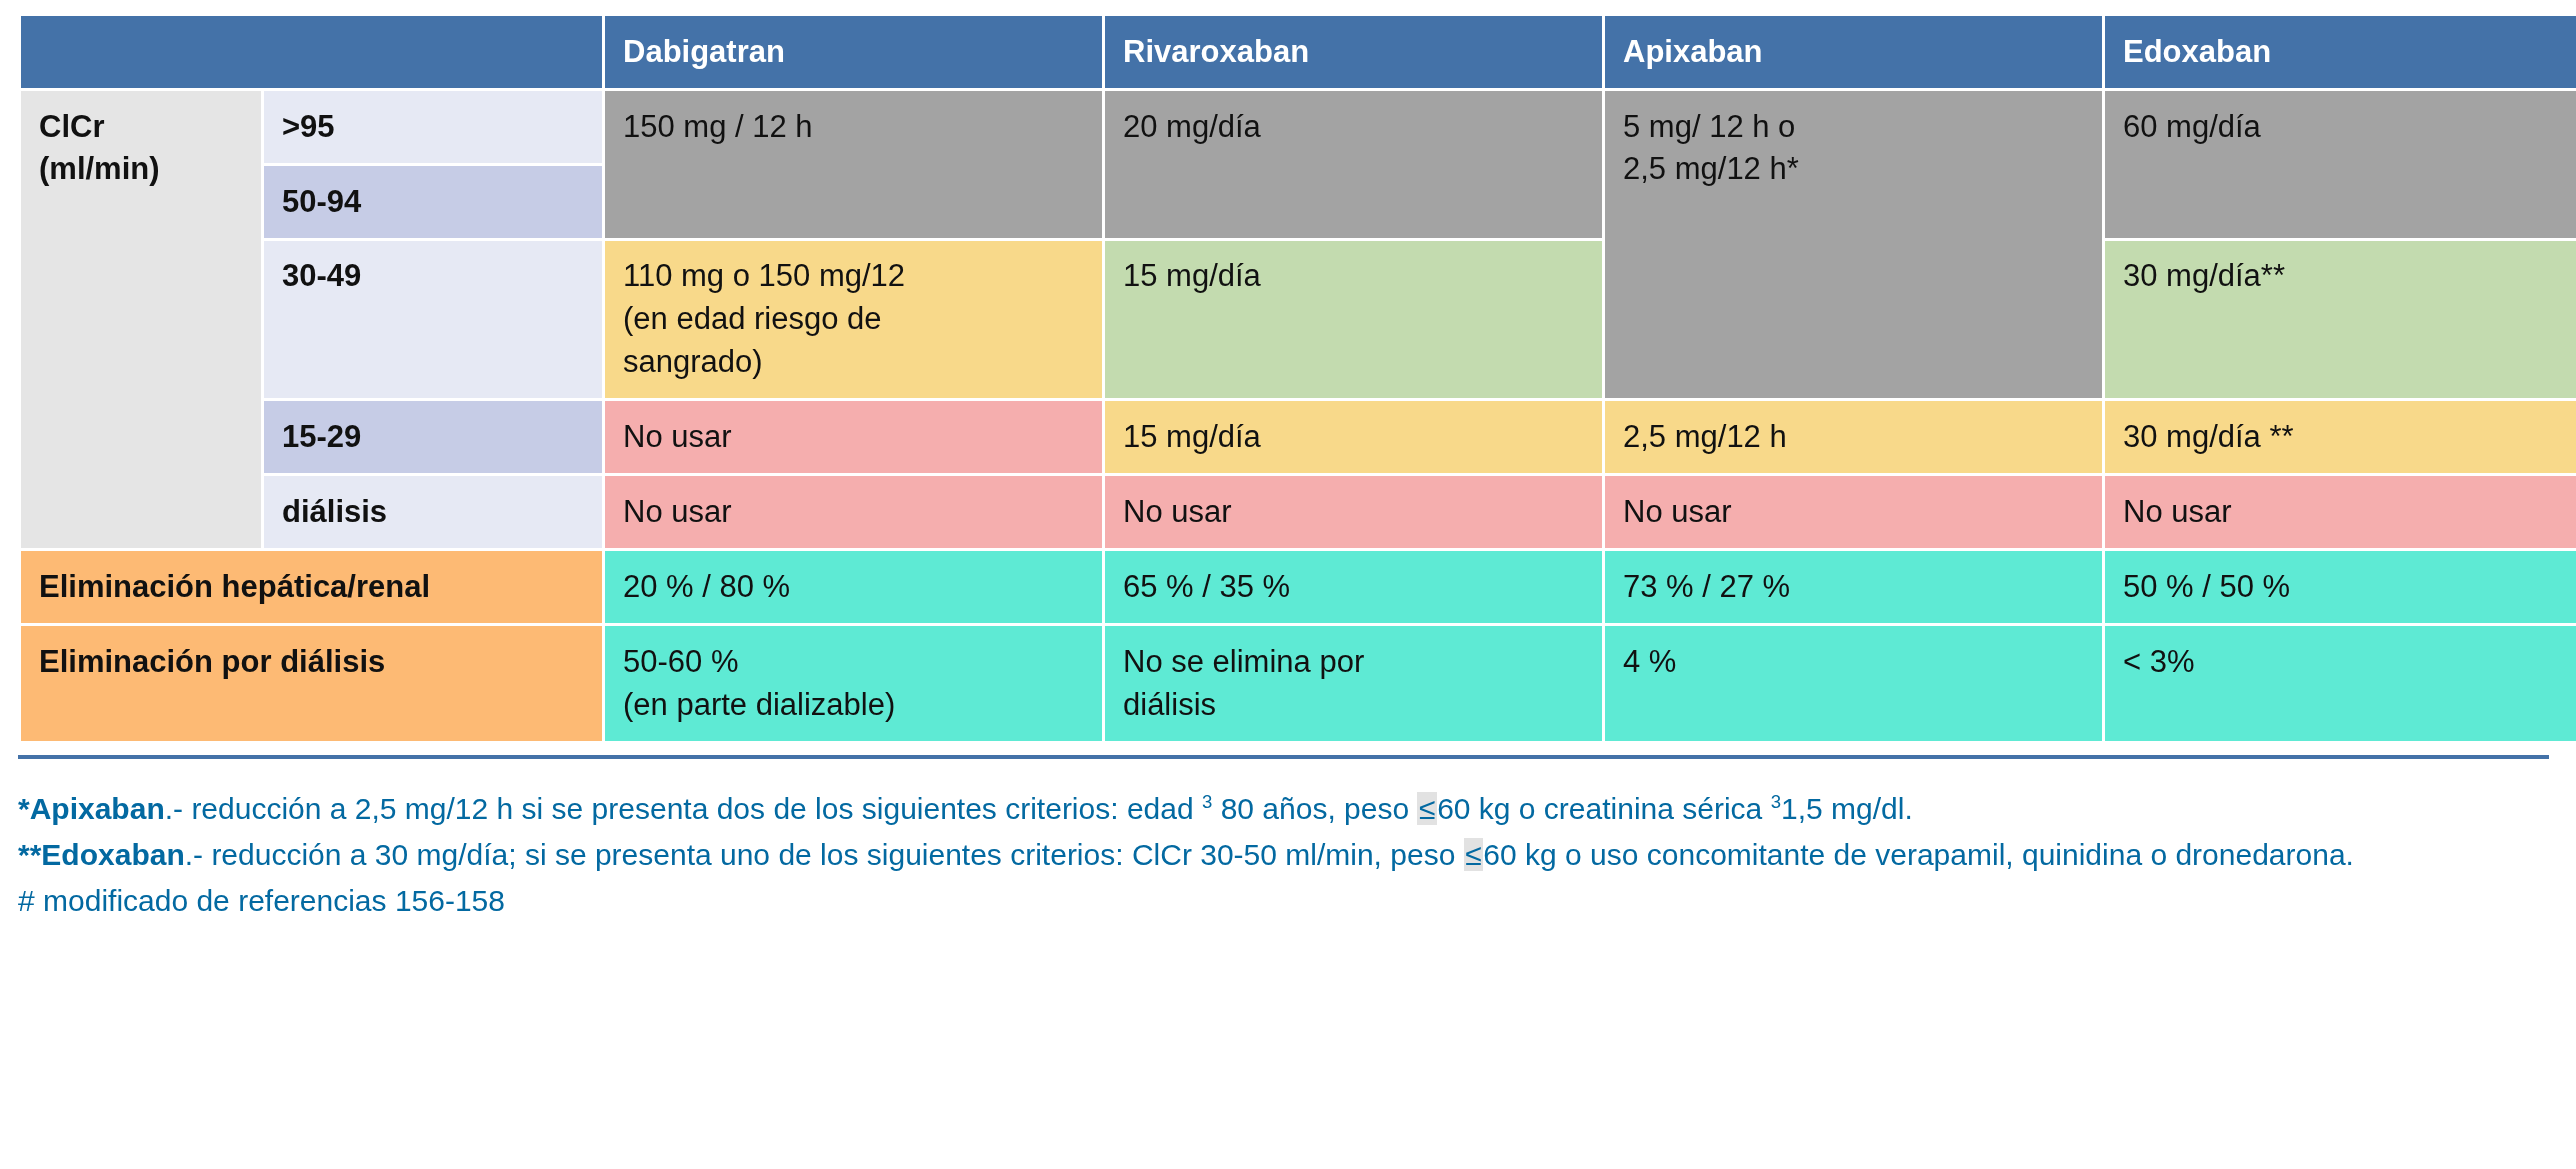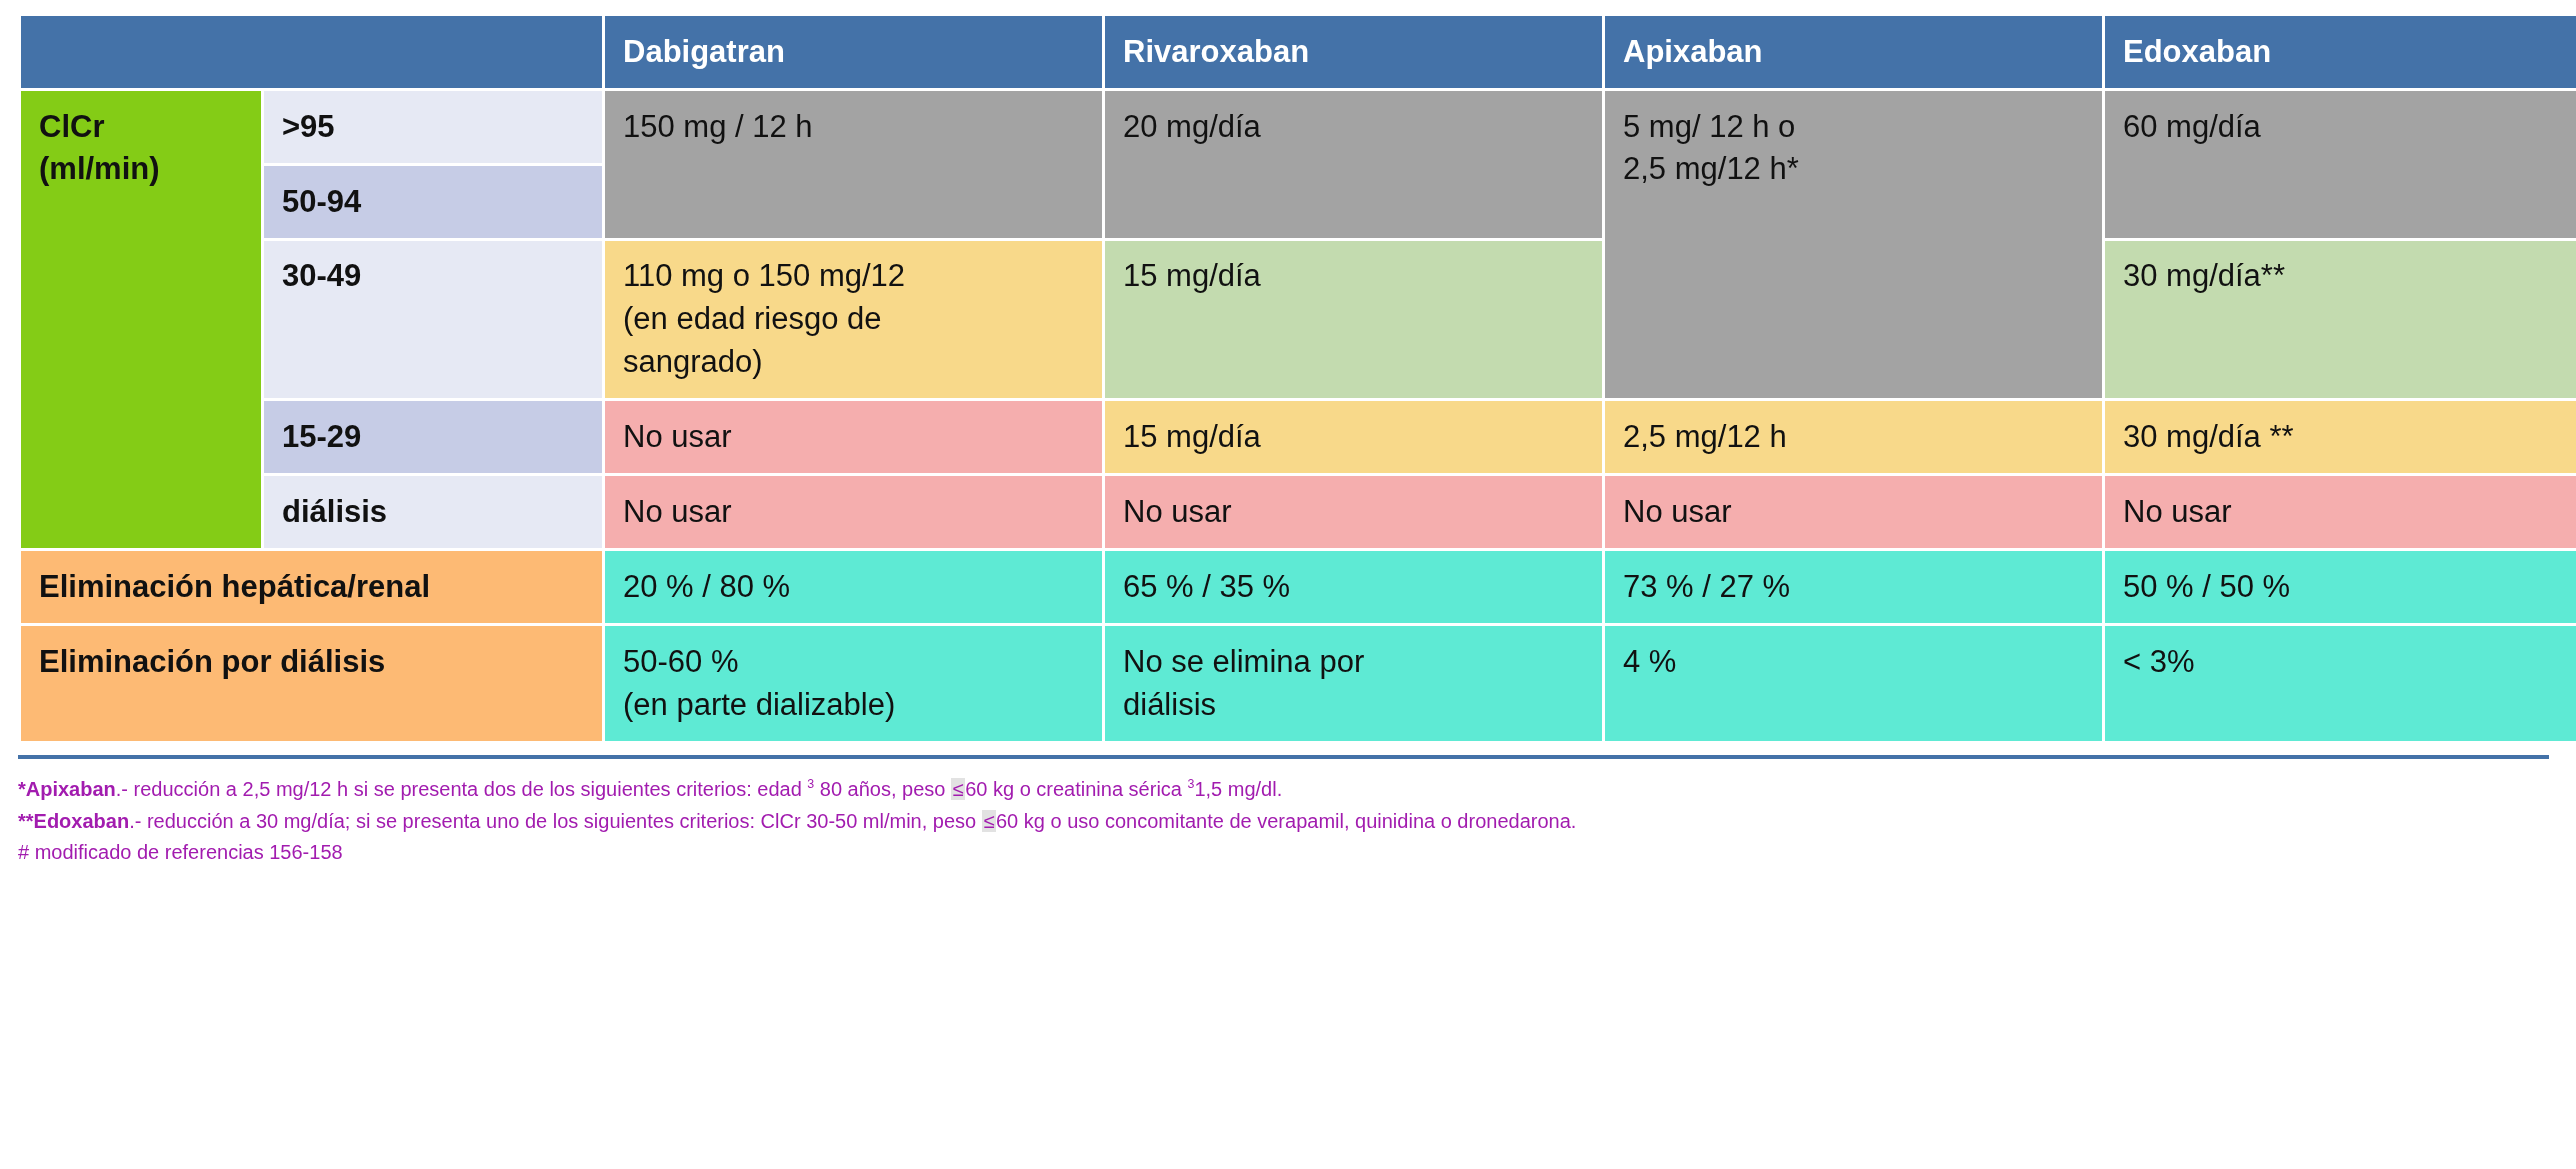--- a/index.html
+++ b/index.html
@@ -53,44 +53,44 @@
     background: #c6cce6;
     font-weight: bold;
     vertical-align: middle;
   }
   .lbl-light {
     background: #e6e9f4;
     font-weight: bold;
     vertical-align: middle;
   }
   .lbl-side {
-    background: #84cc16;
+    background: #e5e5e5;
     font-weight: bold;
     vertical-align: top;
     line-height: 1.32;
   }
   .cell-green   { background: #a3a3a3; }
   .cell-green2  { background: #c3dbaf; }
   .cell-yellow  { background: #f8d98a; }
   .cell-red     { background: #f5aeae; }
   .cell-white   { background: #5eead4; }
 
   .row-elim td.lbl-side {
     background: #fdba74;
   }
   td.valign-mid { vertical-align: middle; }
 
   .footnotes {
     margin: 11.4px 0 0 18px;
     width: 2531px;
-    font-size: 20px;
+    font-size: 30px;
     line-height: 1.42;
     border-top: 4px solid #4472a8;
-    padding-top: 16px;
-    color: #a21caf;
+    padding-top: 29px;
+    color: #0369a1;
   }
   .footnotes p {
     margin: 0 0 3.2px 0;
   }
   .footnotes b { font-weight: bold; }
   sup { font-size: 0.62em; vertical-align: super; }
   .hl { background: #e2e2e2; padding: 0 1.6px; }
 </style>
 </head>
 <body>

